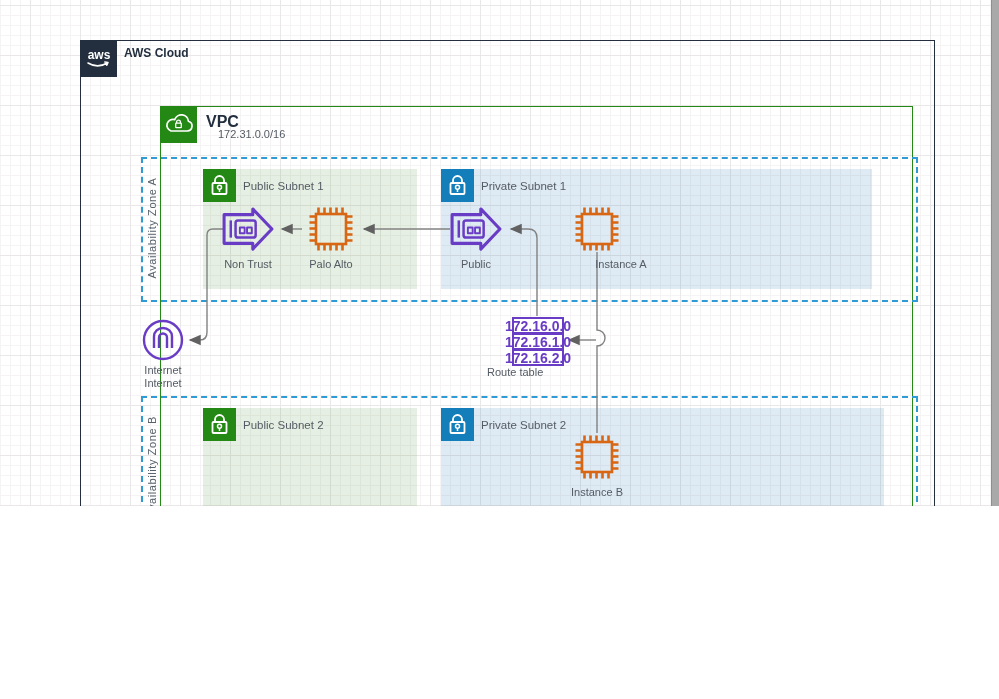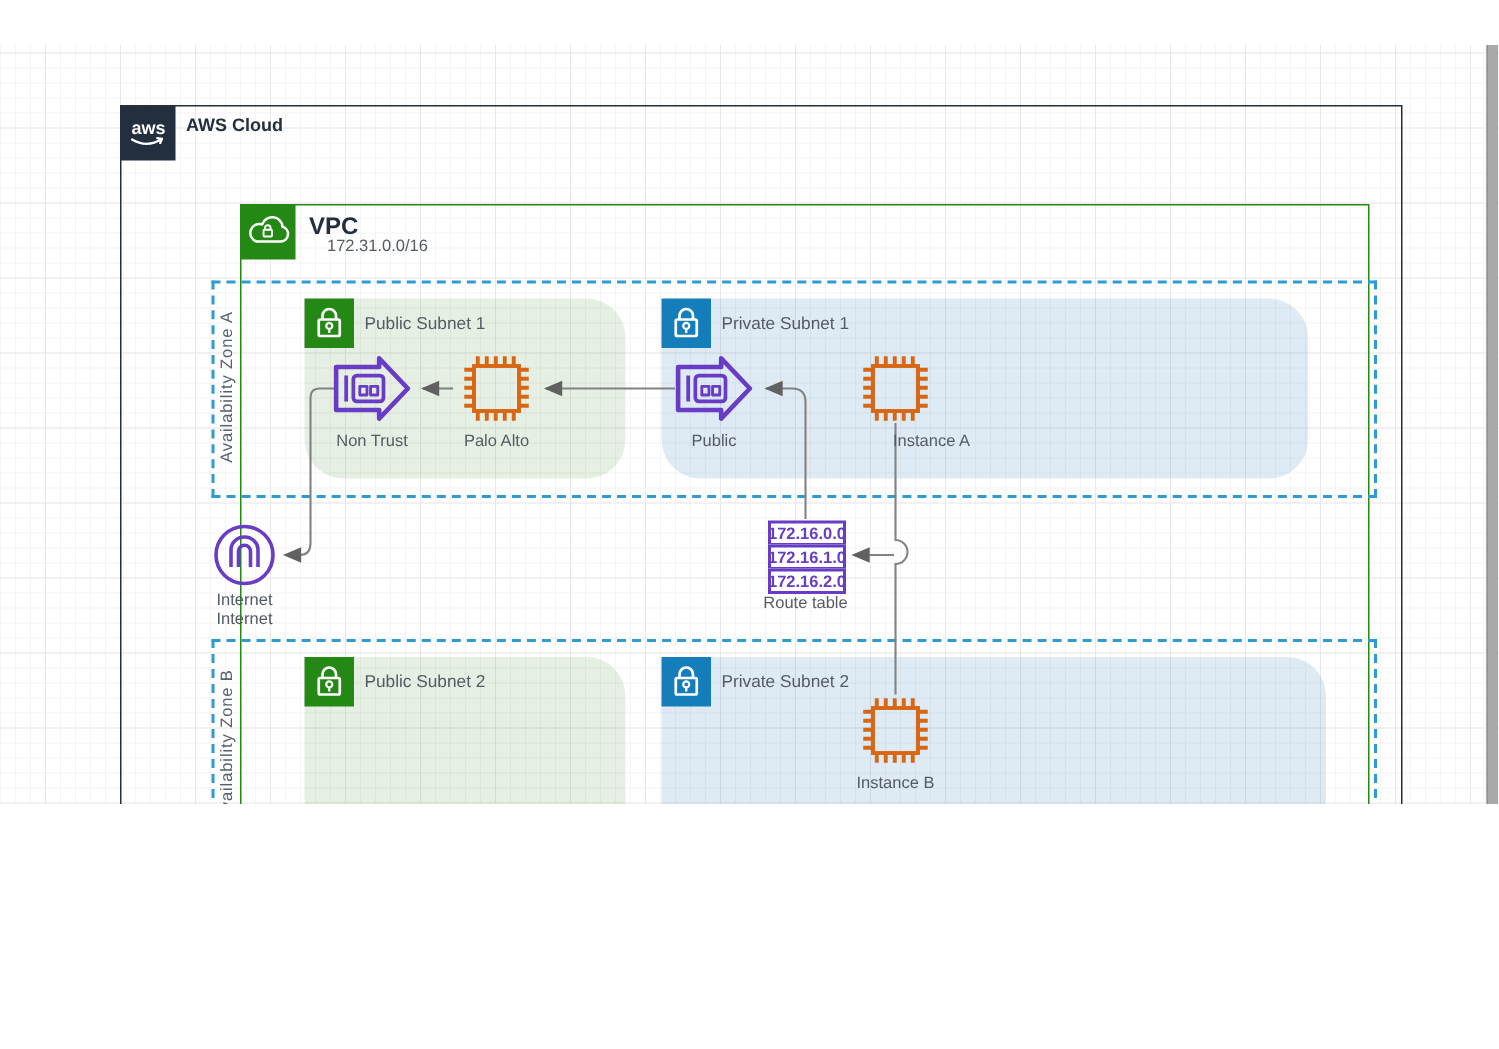--- a/index.html
+++ b/index.html
@@ -7,55 +7,54 @@
     position:relative; width:999px; height:506px; overflow:hidden;
     font-family:"Liberation Sans", sans-serif;
     background-color:#ffffff;
     background-image:
       linear-gradient(#e9e7e7 1px, transparent 1px),
       linear-gradient(90deg,#e9e7e7 1px, transparent 1px),
       linear-gradient(#f5f3f3 1px, transparent 1px),
       linear-gradient(90deg,#f5f3f3 1px, transparent 1px);
     background-size:50px 50px,50px 50px,10px 10px,10px 10px;
     background-position:30px 5px,30px 5px,0 5px,0 5px;
-    margin-top:30px;
   }
   .abs{position:absolute;}
   
   .aws-box{left:80px;top:40px;width:853px;height:597px;border:1.5px solid #232F3E;}
   .aws-logo{left:80px;top:40px;width:37px;height:37px;background:#232F3E;display:flex;align-items:center;justify-content:center;}
   .aws-label{left:124px;top:46px;font-size:12px;font-weight:bold;color:#232F3E;}
   .vpc-box{left:160px;top:106px;width:751px;height:457px;border:1.5px solid #248814;}
   .vpc-icon{left:160px;top:106px;width:37px;height:37px;background:#248814;display:flex;align-items:center;justify-content:center;}
   .vpc-title{left:206px;top:113px;font-size:16px;font-weight:bold;color:#232F3E;}
   .vpc-cidr{left:218px;top:128px;font-size:11px;color:#545B64;}
   .az{border:2px dashed #2E9BD5;}
   .az-a{left:141px;top:157px;width:773px;height:141px;}
   .az-b{left:141px;top:396px;width:773px;height:142px;}
   .az-label-wrap{width:18px;display:flex;align-items:center;justify-content:center;}
   .az-label-wrap span{transform:rotate(-90deg);white-space:nowrap;font-size:11px;color:#55616B;letter-spacing:0.6px;}
   .az-label-a{left:143px;top:157px;height:141px;}
   .az-label-b{left:143px;top:396px;height:142px;}
   
-  .subnet{height:120px;border-radius:26px;}
+  .subnet{height:120px;}
   .subnet.public{background:rgba(76,145,60,0.14);}
   .subnet.private{background:rgba(40,120,180,0.15);text-align:right;}
   .sn-pub1{left:203px;top:169px;width:214px;}
   .sn-priv1{left:441px;top:169px;width:431px;}
   .sn-pub2{left:203px;top:408px;width:214px;}
   .sn-priv2{left:441px;top:408px;width:431px;padding-left:12px;}
   .subnet-icon{width:33px;height:33px;display:flex;align-items:center;justify-content:center;}
   .subnet-icon.green{background:#248814;}
   .subnet-icon.blue{background:#147EBA;}
   .subnet-label{left:40px;top:0;height:33px;display:flex;align-items:center;font-size:11.5px;color:#545B64;}
   
   .node-label{font-size:11px;color:#545B64;text-align:center;width:100px;}
   .rt-entry{left:512px;width:48px;height:13px;background:#ffffff;border:2px solid #693CC5;
-            color:#693CC5;font-size:11px;font-weight:bold;display:flex;align-items:center;justify-content:center;}
-  .rt-label{left:487px;top:366px;width:100px;text-align:center;font-size:11px;color:#545B64;}
+            color:#693CC5;font-size:14px;font-weight:bold;display:flex;align-items:center;justify-content:center;}
+  .rt-label{left:487px;top:366px;width:100px;font-size:11px;color:#545B64;}
   .scrollbar{right:0;top:0;width:7px;height:699px;background:#A9A9A9;border-left:1px solid #8F8F8F;}
   svg{display:block;}
   .overlay{left:0;top:0;pointer-events:none;}
 </style>
 </head>
 <body>
 
 <div id="canvas">
 
   <svg width="0" height="0" style="position:absolute">

